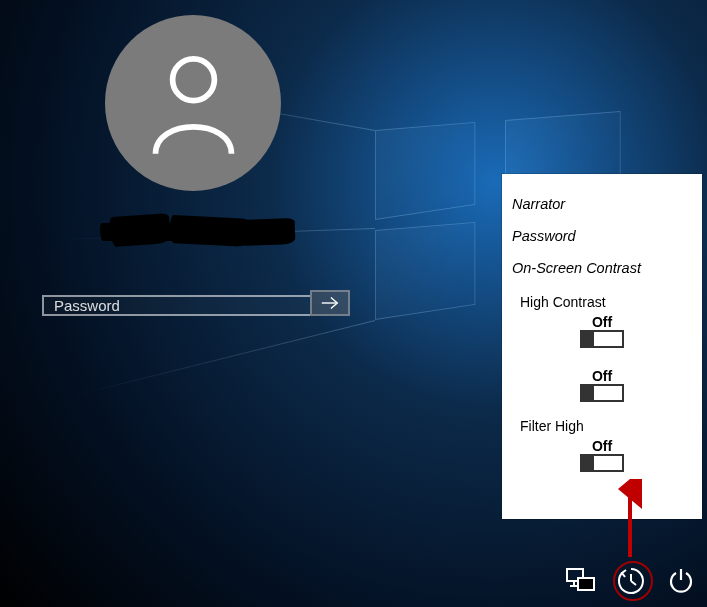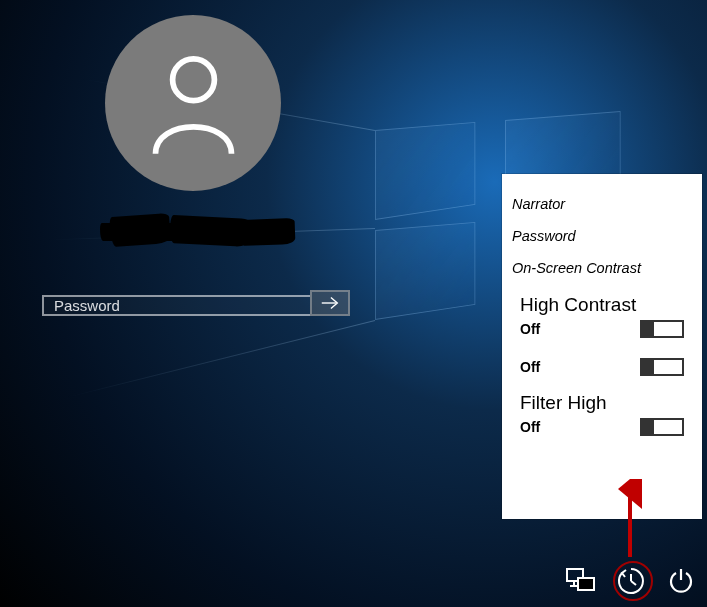--- a/index.html
+++ b/index.html
@@ -77,22 +77,22 @@
     left: 502px; top: 174px;
     width: 200px; height: 345px;
     background:#fff;
     color:#000;
     font-size: 14.5px;
     padding: 14px 0 6px 0;
     box-shadow: 0 0 0 1px rgba(0,0,0,0.15);
   }
   .fly-item { padding: 8px 10px; cursor:pointer;font-style:italic; }
   .fly-toggle { padding: 10px 18px 6px 18px; }
-  .fly-toggle .lbl { font-size: 19px; }
-  .fly-toggle .row2 { display:flex; justify-content:space-between; align-items:center; margin-top:4px; }
+  .fly-toggle .lbl { font-size: 14px; }
+  .fly-toggle .row2 { display:flex; justify-content:space-between; align-items:center; margin-top:4px;flex-direction:column; }
   .fly-toggle .state { font-weight:700; font-size:14px; }
   .tog {
     width: 44px; height: 18px;
     border: 2px solid #333;
     position:relative;
     cursor:pointer;
   }
   .tog::before {
     content:""; position:absolute; left:0; top:0; width:12px; height:100%; background:#333;
   }

